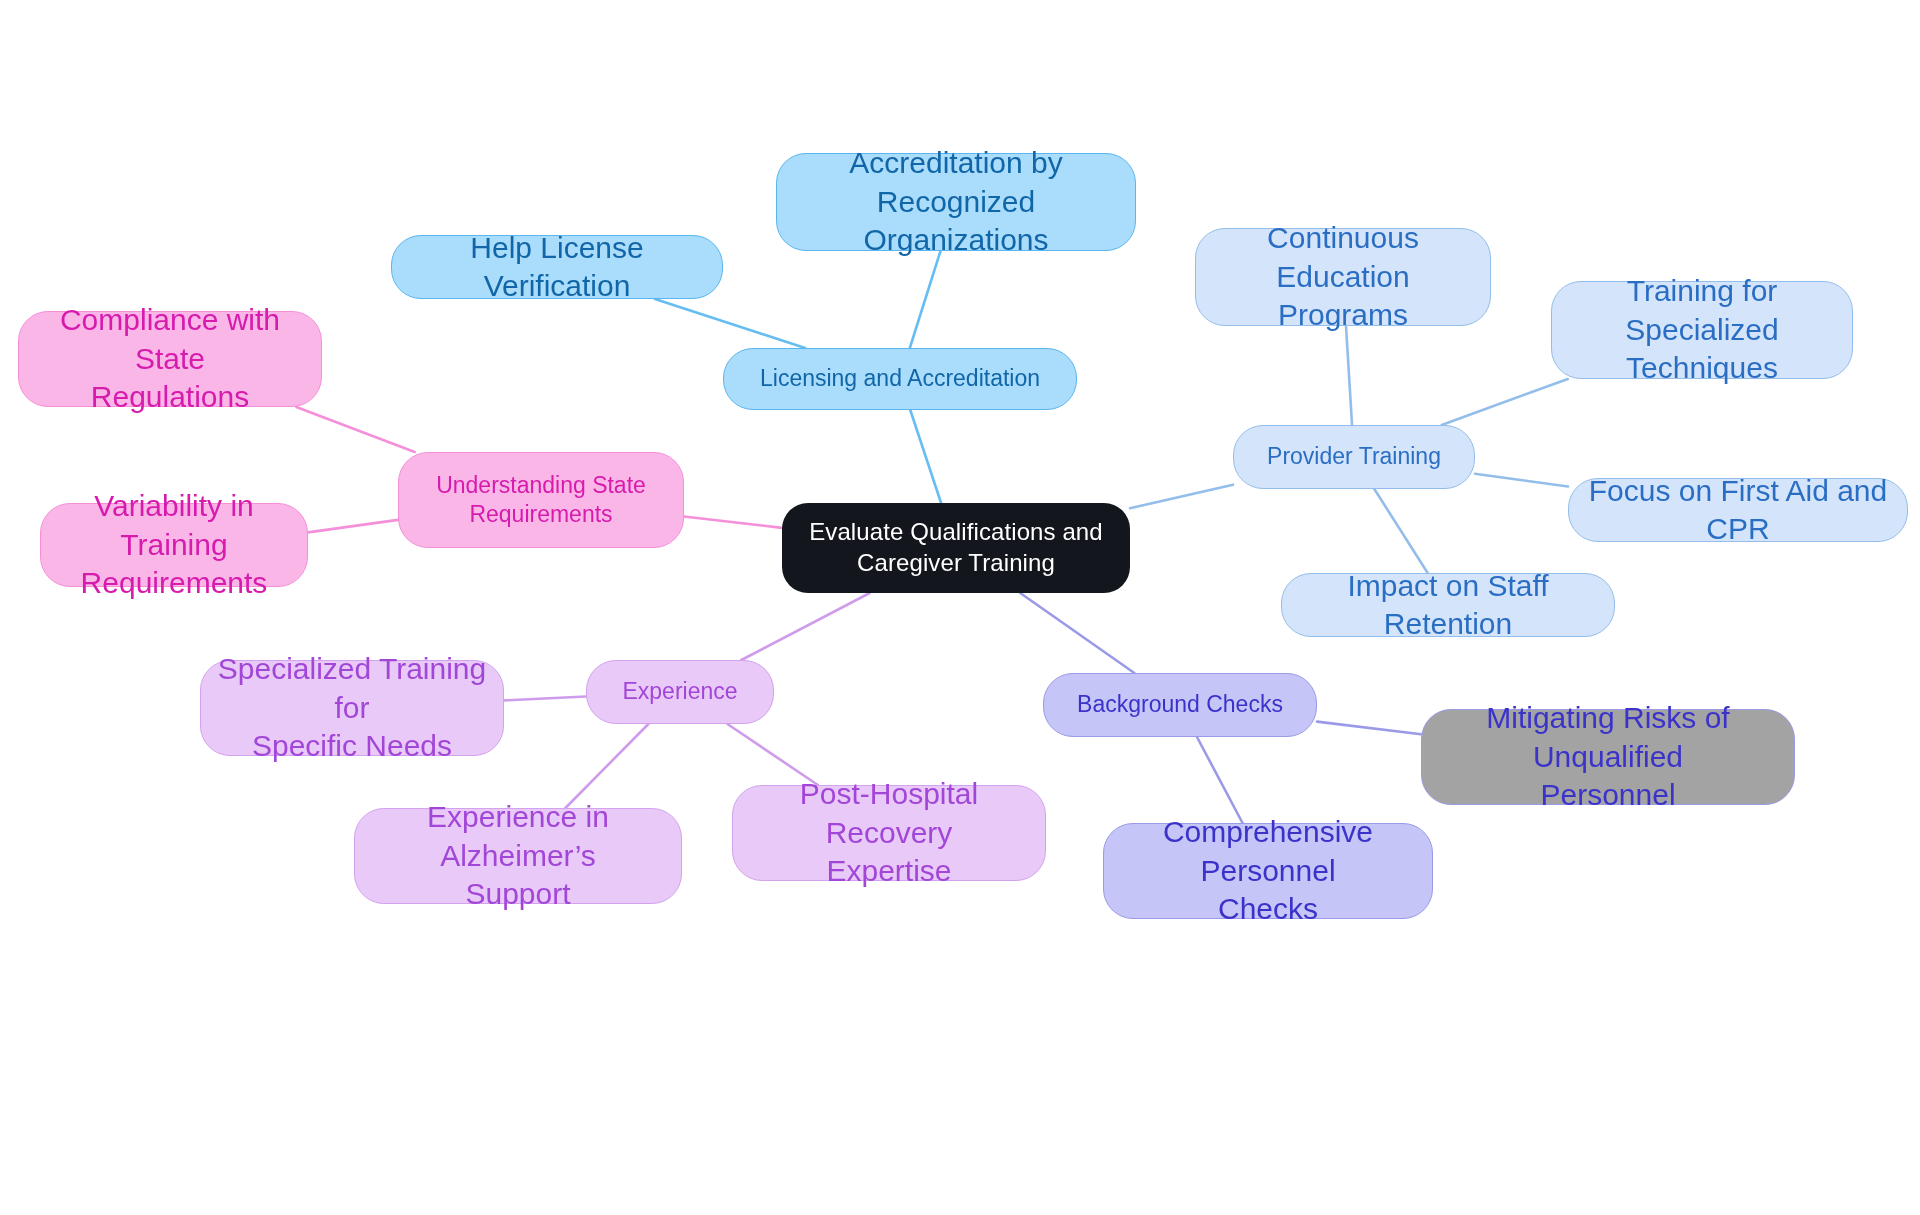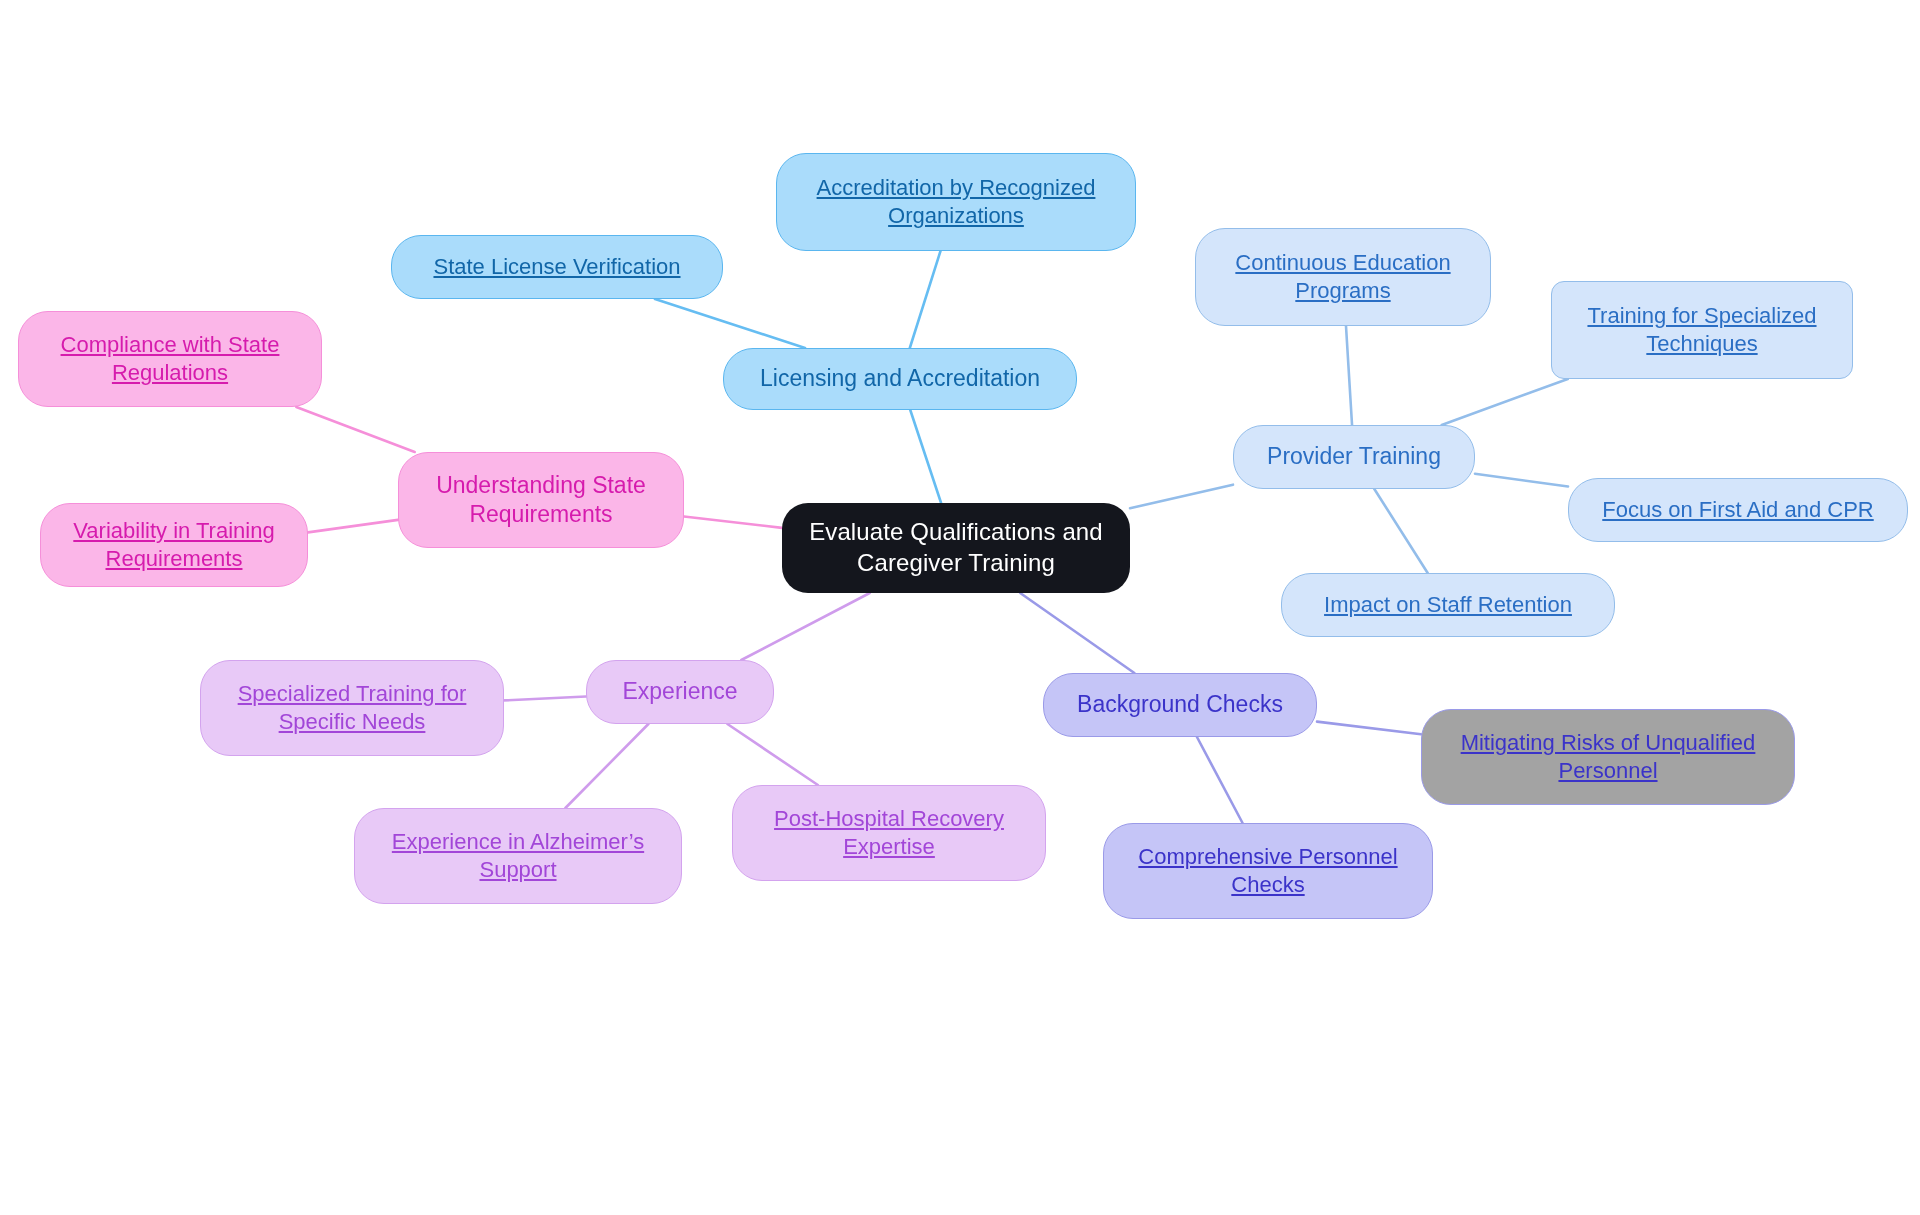--- a/index.html
+++ b/index.html
@@ -42,21 +42,21 @@
     line-height: 1.28;
     white-space: pre-line;
   }
   .node.root {
     border-radius: 26px;
     border-width: 0;
     font-size: 24px;
     letter-spacing: 0.1px;
   }
   .node.lvl1 { font-size: 23px; }
-  .node.lvl2 { font-size: 22px; text-decoration: underline; }
+  .node.lvl2 { font-size: 30px; }
 
   #logo {
     position: absolute;
     left: 1410px;
     top: 1095px;
     width: 470px;
     height: 105px;
   }
   #logo .lg-main {
     position: absolute;
@@ -114,25 +114,25 @@
       <line x1="1020.203821656051" y1="593" x2="1134.343949044586" y2="673" stroke="#9a9ae8" stroke-width="2.6" stroke-linecap="round"></line>
       <line x1="1317" y1="721.6448598130842" x2="1421" y2="734.2803738317757" stroke="#9a9ae8" stroke-width="2.6" stroke-linecap="round"></line>
       <line x1="1196.9638554216867" y1="737" x2="1242.55421686747" y2="823" stroke="#9a9ae8" stroke-width="2.6" stroke-linecap="round"></line>
     </svg>
   <div id="nodes-layer">
       <div class="node root" style="left: 782px; top: 503px; width: 348px; height: 90px; background: rgb(20, 22, 29); color: rgb(255, 255, 255); border-color: transparent;"><span>Evaluate Qualifications and
 Caregiver Training</span></div>
       <div class="node lvl1" style="left: 723px; top: 348px; width: 354px; height: 62px; background: rgb(170, 220, 251); color: rgb(17, 102, 168); border-color: rgb(90, 182, 239);"><span>Licensing and Accreditation</span></div>
       <div class="node lvl2" style="left: 776px; top: 153px; width: 360px; height: 98px; background: rgb(170, 220, 251); color: rgb(17, 102, 168); border-color: rgb(90, 182, 239);"><span>Accreditation by Recognized
 Organizations</span></div>
-      <div class="node lvl2" style="left: 391px; top: 235px; width: 332px; height: 64px; background: rgb(170, 220, 251); color: rgb(17, 102, 168); border-color: rgb(90, 182, 239);"><span>State License Verification</span></div>
+      <div class="node lvl2" style="left: 391px; top: 235px; width: 332px; height: 64px; background: rgb(170, 220, 251); color: rgb(17, 102, 168); border-color: rgb(90, 182, 239);"><span>Help License Verification</span></div>
       <div class="node lvl1" style="left: 1233px; top: 425px; width: 242px; height: 64px; background: rgb(212, 229, 251); color: rgb(42, 110, 196); border-color: rgb(147, 189, 234); align-items: center;"><span>Provider Training</span></div>
       <div class="node lvl2" style="left: 1195px; top: 228px; width: 296px; height: 98px; background: rgb(212, 229, 251); color: rgb(42, 110, 196); border-color: rgb(147, 189, 234);"><span>Continuous Education
 Programs</span></div>
-      <div class="node lvl2" style="left: 1551px; top: 281px; width: 302px; height: 98px; background: rgb(212, 229, 251); color: rgb(42, 110, 196); border-color: rgb(147, 189, 234); border-radius: 13px;"><span>Training for Specialized
+      <div class="node lvl2" style="left: 1551px; top: 281px; width: 302px; height: 98px; background: rgb(212, 229, 251); color: rgb(42, 110, 196); border-color: rgb(147, 189, 234);"><span>Training for Specialized
 Techniques</span></div>
       <div class="node lvl2" style="left: 1568px; top: 478px; width: 340px; height: 64px; background: rgb(212, 229, 251); color: rgb(42, 110, 196); border-color: rgb(147, 189, 234);"><span>Focus on First Aid and CPR</span></div>
       <div class="node lvl2" style="left: 1281px; top: 573px; width: 334px; height: 64px; background: rgb(212, 229, 251); color: rgb(42, 110, 196); border-color: rgb(147, 189, 234);"><span>Impact on Staff Retention</span></div>
       <div class="node lvl1" style="left: 398px; top: 452px; width: 286px; height: 96px; background: rgb(251, 182, 232); color: rgb(214, 27, 173); border-color: rgb(245, 143, 217);"><span>Understanding State
 Requirements</span></div>
       <div class="node lvl2" style="left: 18px; top: 311px; width: 304px; height: 96px; background: rgb(251, 182, 232); color: rgb(214, 27, 173); border-color: rgb(245, 143, 217);"><span>Compliance with State
 Regulations</span></div>
       <div class="node lvl2" style="left: 40px; top: 503px; width: 268px; height: 84px; background: rgb(251, 182, 232); color: rgb(214, 27, 173); border-color: rgb(245, 143, 217);"><span>Variability in Training
 Requirements</span></div>
       <div class="node lvl1" style="left: 586px; top: 660px; width: 188px; height: 64px; background: rgb(232, 201, 247); color: rgb(162, 70, 216); border-color: rgb(211, 163, 238);"><span>Experience</span></div>

